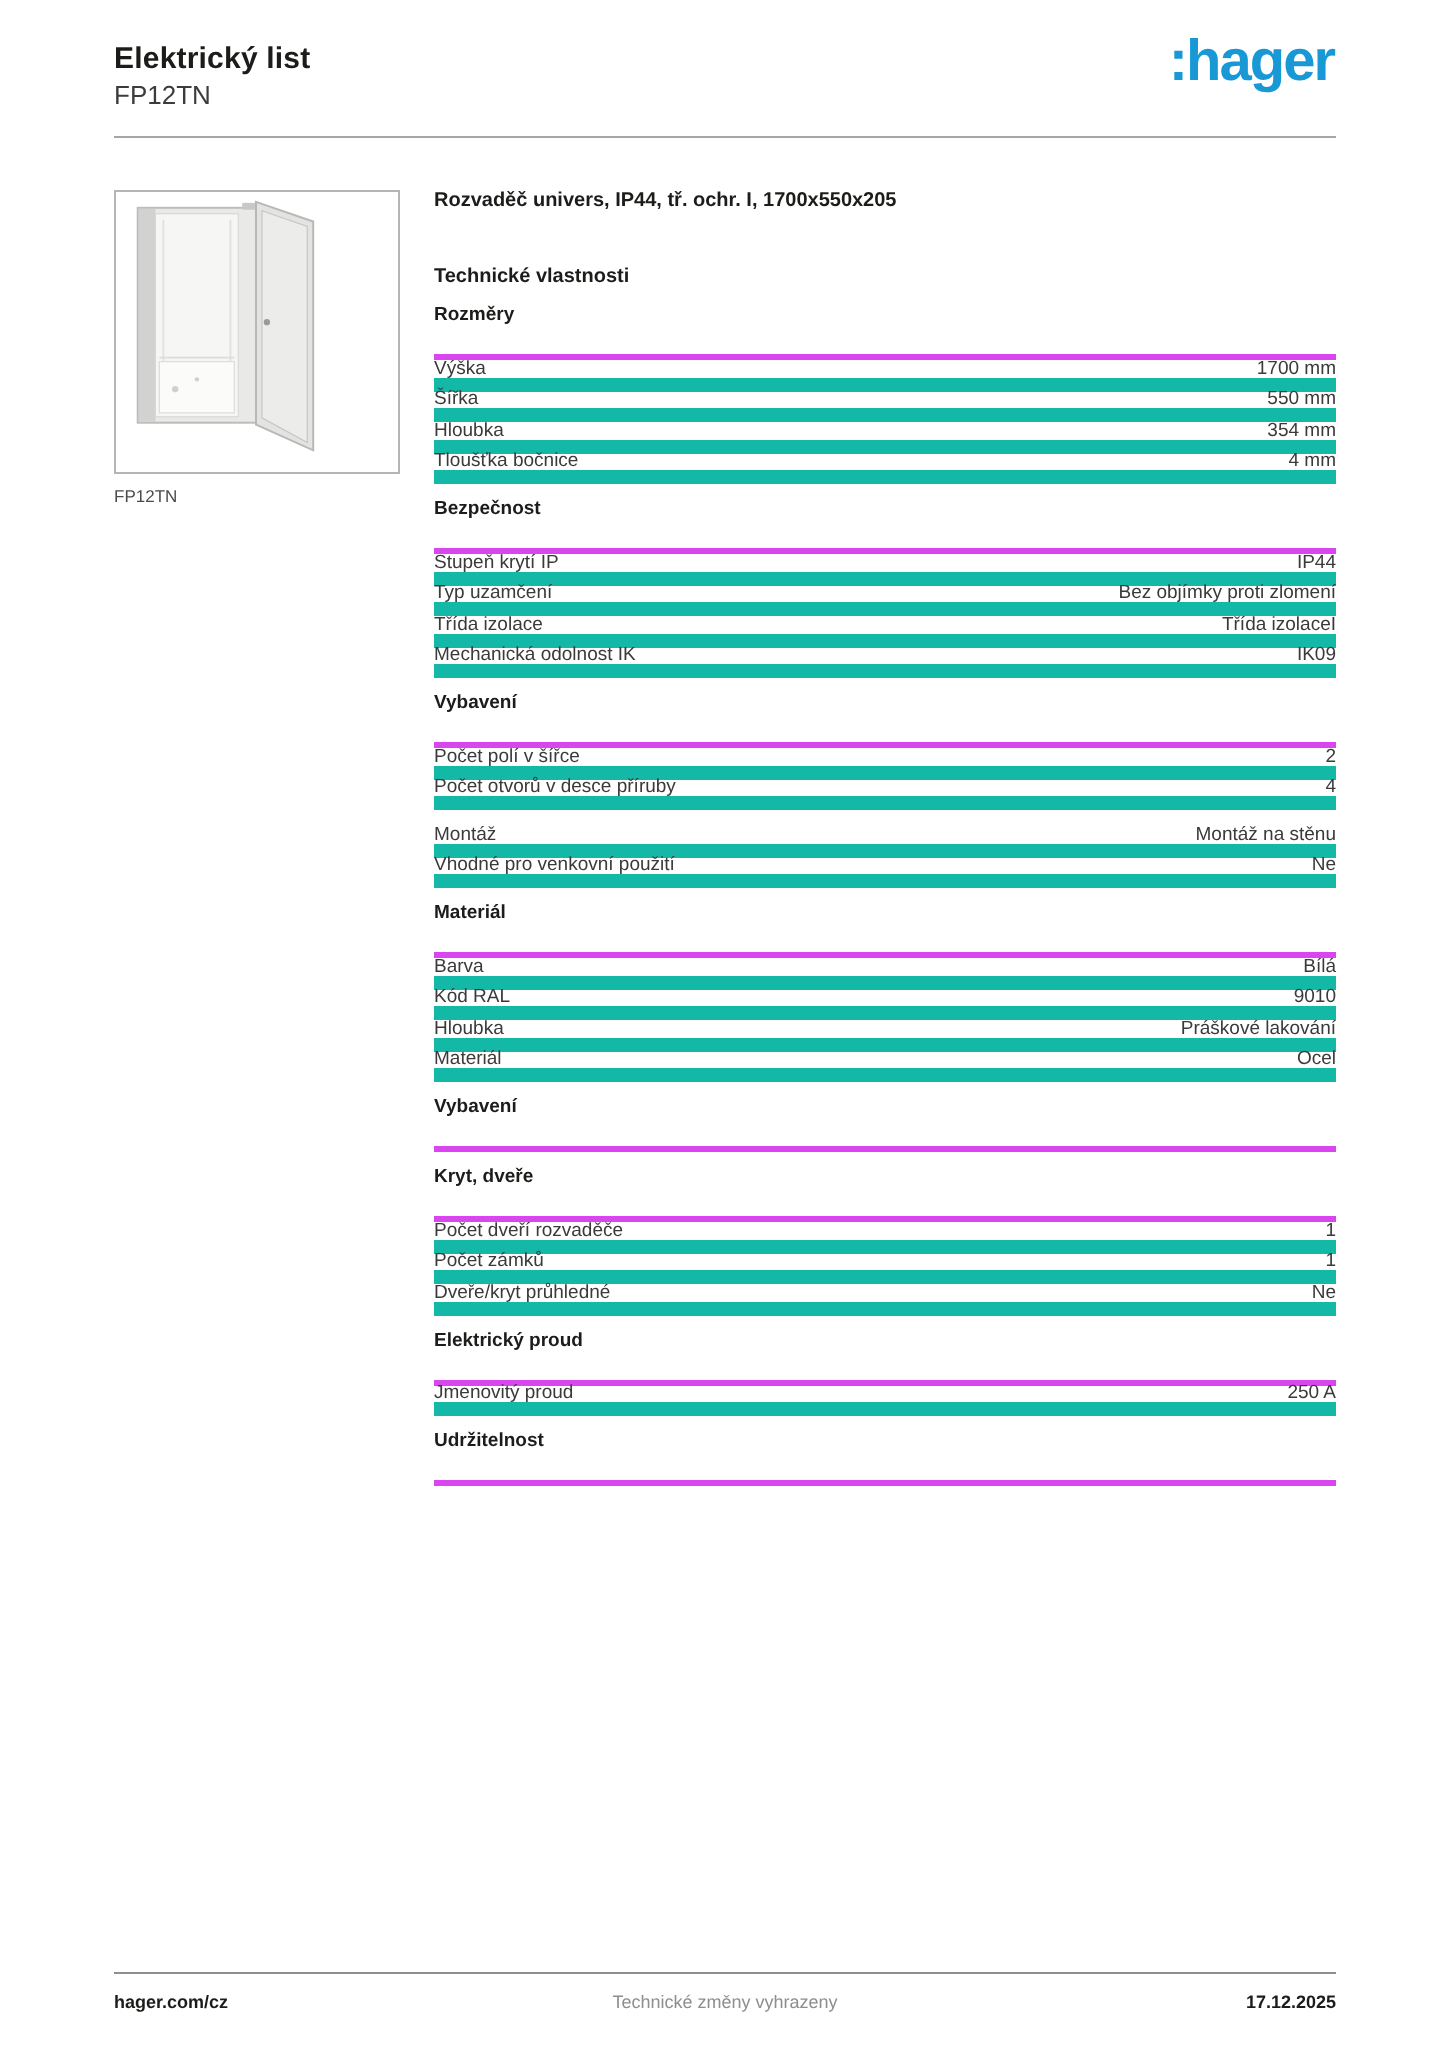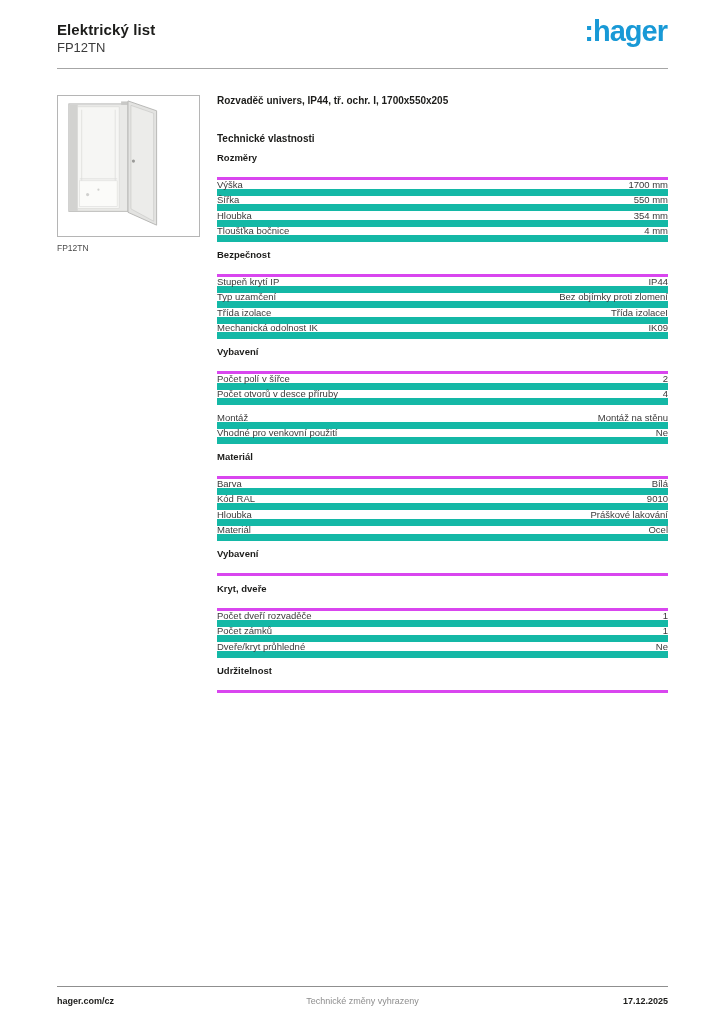--- a/index.html
+++ b/index.html
@@ -185,20 +185,27 @@
         <div class="spec-row">
           <span class="spec-label">Počet zámků</span>
           <span class="spec-value">1</span>
         </div>
         <div class="spec-row">
           <span class="spec-label">Dveře/kryt průhledné</span>
           <span class="spec-value">Ne</span>
         </div>
       </div>
       <div class="section">
+        <div class="section-header">Elektrický proud</div>
+        <div class="spec-row">
+          <span class="spec-label">Jmenovitý proud</span>
+          <span class="spec-value">250 A</span>
+        </div>
+      </div>
+      <div class="section">
         <div class="section-header">Udržitelnost</div>
       </div>
     </div>
 </div>
 
 <div class="footer-rule"></div>
 <div class="page-footer">
   <span class="footer-left">hager.com/cz</span>
   <span class="footer-center">Technické změny vyhrazeny</span>
   <span class="footer-right">17.12.2025</span>

